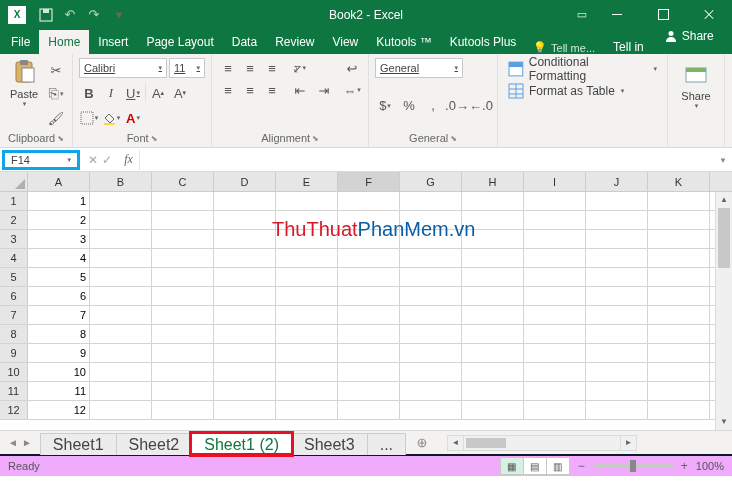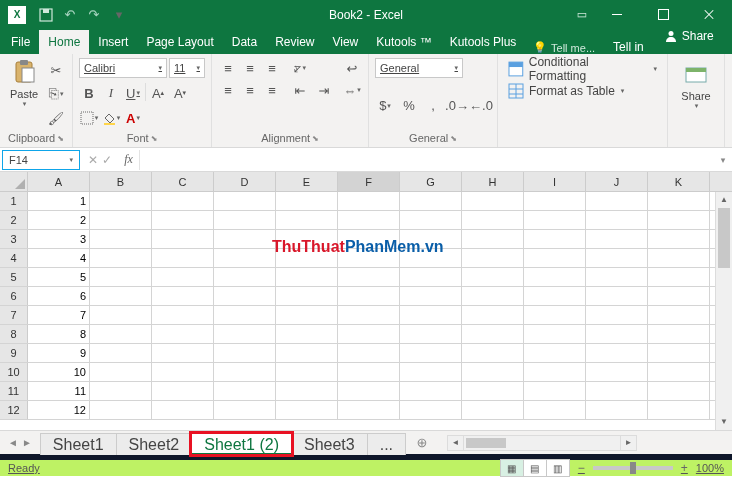--- a/index.html
+++ b/index.html
@@ -65,59 +65,59 @@
 
 .styitem { display:flex; align-items:center; gap:5px; height:22px; font-size:12px; padding:0 4px; }
 .styico { width:16px; height:16px; }
 
 
 .bigbtn { width:44px; text-align:center; font-size:11px; padding-top:4px; }
 .bigbtn .bico { width:24px; height:24px; margin:0 auto 4px; }
 
 
 .fbar { height:24px; border-bottom:1px solid #d9d9d9; display:flex; align-items:center; background:#fff; }
-.namebox { width:78px; height:20px; margin:0 2px; border:1px solid #0ea5e9; display:flex; align-items:center; padding:0 6px; font-size:11px; }
+.namebox { width:78px; height:20px; margin:0 2px; border:3px solid #0ea5e9; display:flex; align-items:center; padding:0 6px; font-size:11px; }
 .namebox .dd { margin-left:auto; }
 .fx-btns { display:flex; gap:4px; padding:0 6px; color:#aaa; font-size:12px; }
 .fx-lbl { font-style:italic; font-family:"Cambria Math",serif; font-size:12px; color:#666; padding:0 6px; }
 .formula { flex:1; height:20px; border-left:1px solid #e3e3e3; }
 .fbar-exp { width:18px; text-align:center; color:#888; font-size:9px; }
 
 
 .gridwrap { position:relative; height:258px; display:flex; flex-direction:column; }
 .colhdr { height:20px; display:flex; background:#e6e6e6; border-bottom:1px solid #ccc; }
 .selall { width:28px; border-right:1px solid #ccc; background:#e6e6e6; position:relative; }
 .selall::after { content:''; position:absolute; right:2px; bottom:2px; border:5px solid transparent; border-right-color:#b0b0b0; border-bottom-color:#b0b0b0; }
 .ch { width:62px; border-right:1px solid #ccc; text-align:center; font-size:11px; line-height:20px; color:#333; background:#e6e6e6; }
 .ch.active { background:#d3d3d3; }
 .rows { flex:1; overflow:hidden; position:relative; }
 .gr { height:19px; display:flex; border-bottom:1px solid #d4d4d4; }
 .rh { width:28px; background:#e6e6e6; border-right:1px solid #ccc; text-align:center; font-size:11px; line-height:19px; color:#333; }
 .cell { width:62px; border-right:1px solid #d4d4d4; font-size:11px; line-height:19px; padding:0 3px; text-align:right; color:#000; }
 .vscroll { position:absolute; right:0; top:20px; bottom:0; width:17px; background:#f0f0f0; border-left:1px solid #dcdcdc; }
 .vscroll .thumb { position:absolute; top:16px; left:2px; right:2px; height:60px; background:#c8c8c8; }
 .vscroll .arr { position:absolute; left:0; right:0; height:16px; text-align:center; font-size:8px; color:#666; line-height:16px; }
-.watermark { position:absolute; top:46px; left:272px; font-size:16px; font-weight:700; pointer-events:none;margin-top:20px; }
+.watermark { position:absolute; top:46px; left:272px; font-size:20px; font-weight:400; pointer-events:none; }
 .watermark .r { color:#d9172a; } .watermark .b { color:#0a5ea8; }
 
 
 .sheetbar { height:24px; border-top:1px solid #d9d9d9; display:flex; align-items:center; background:#f3f2f1; }
 .navtabs { display:flex; gap:4px; padding:0 8px; color:#888; font-size:10px; }
 .tabs { display:flex; align-items:flex-end; height:24px; }
 .stab { height:22px; padding:0 12px; font-size:16px; line-height:22px; border:1px solid #ccc; border-bottom:none; background:#ececec; margin-right:-1px; color:#444; }
 .stab.active { background:#fff; color:#0e7640; border-bottom:2px solid #0e7640; position:relative; z-index:2; }
 .stab.hl { outline:3px solid #e81123; outline-offset:-1px; }
 .addsheet { width:22px; text-align:center; color:#888; font-size:13px; margin-left:6px; }
 .hscroll { flex:1; margin:0 6px 0 14px; height:16px; background:#f0f0f0; border:1px solid #dcdcdc; position:relative; max-width:190px; }
 .hscroll .arr { position:absolute; top:0; bottom:0; width:16px; text-align:center; font-size:8px; color:#666; line-height:14px; }
 .hscroll .arr.l { left:0; border-right:1px solid #dcdcdc; } .hscroll .arr.r { right:0; border-left:1px solid #dcdcdc; }
 .hscroll .thumb { position:absolute; left:18px; top:2px; bottom:2px; width:40px; background:#c8c8c8; }
 
 
-.status { height:22px; background:#bef264; border-top:6px solid #0f172a; display:flex; align-items:center; font-size:11px; color:#555; padding:0 8px;text-decoration:underline; }
+.status { height:22px; background:#f0abfc; border-top:2px solid #0f172a; display:flex; align-items:center; font-size:11px; color:#555; padding:0 8px; }
 .status .right { margin-left:auto; display:flex; align-items:center; gap:8px; }
 .viewbtns { display:flex; }
 .vbtn { width:24px; height:18px; border:1px solid #c8c8c8; margin-left:-1px; display:flex; align-items:center; justify-content:center; font-size:10px; background:#fff; }
 .vbtn.active { background:#d8f0e3; }
 .zslider { width:80px; height:4px; background:#c8c8c8; position:relative; }
 .zslider::after { content:''; position:absolute; left:50%; top:-4px; width:6px; height:12px; background:#888; transform:translateX(-50%); }
 .zminus,.zplus { font-size:12px; color:#666; }
 
 svg { display:block; }
 </style>

